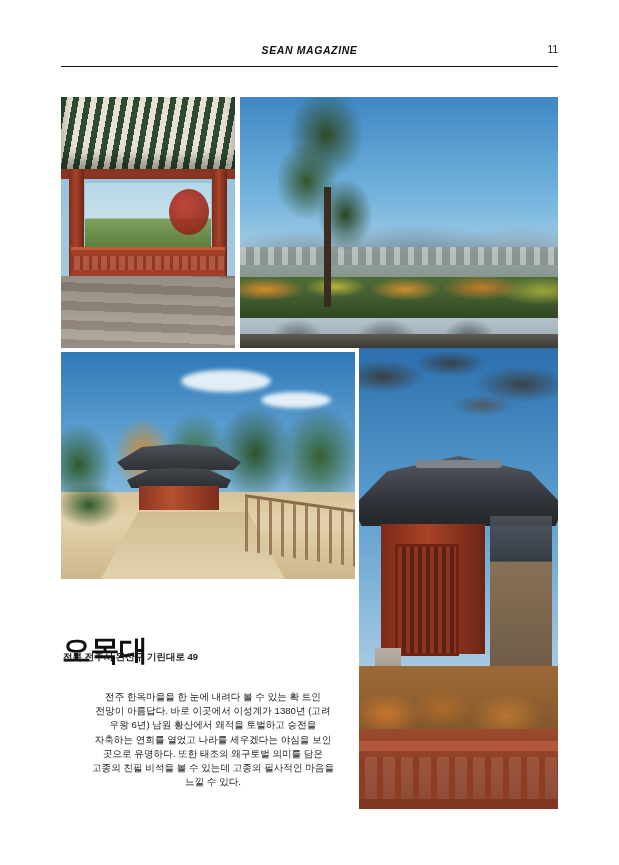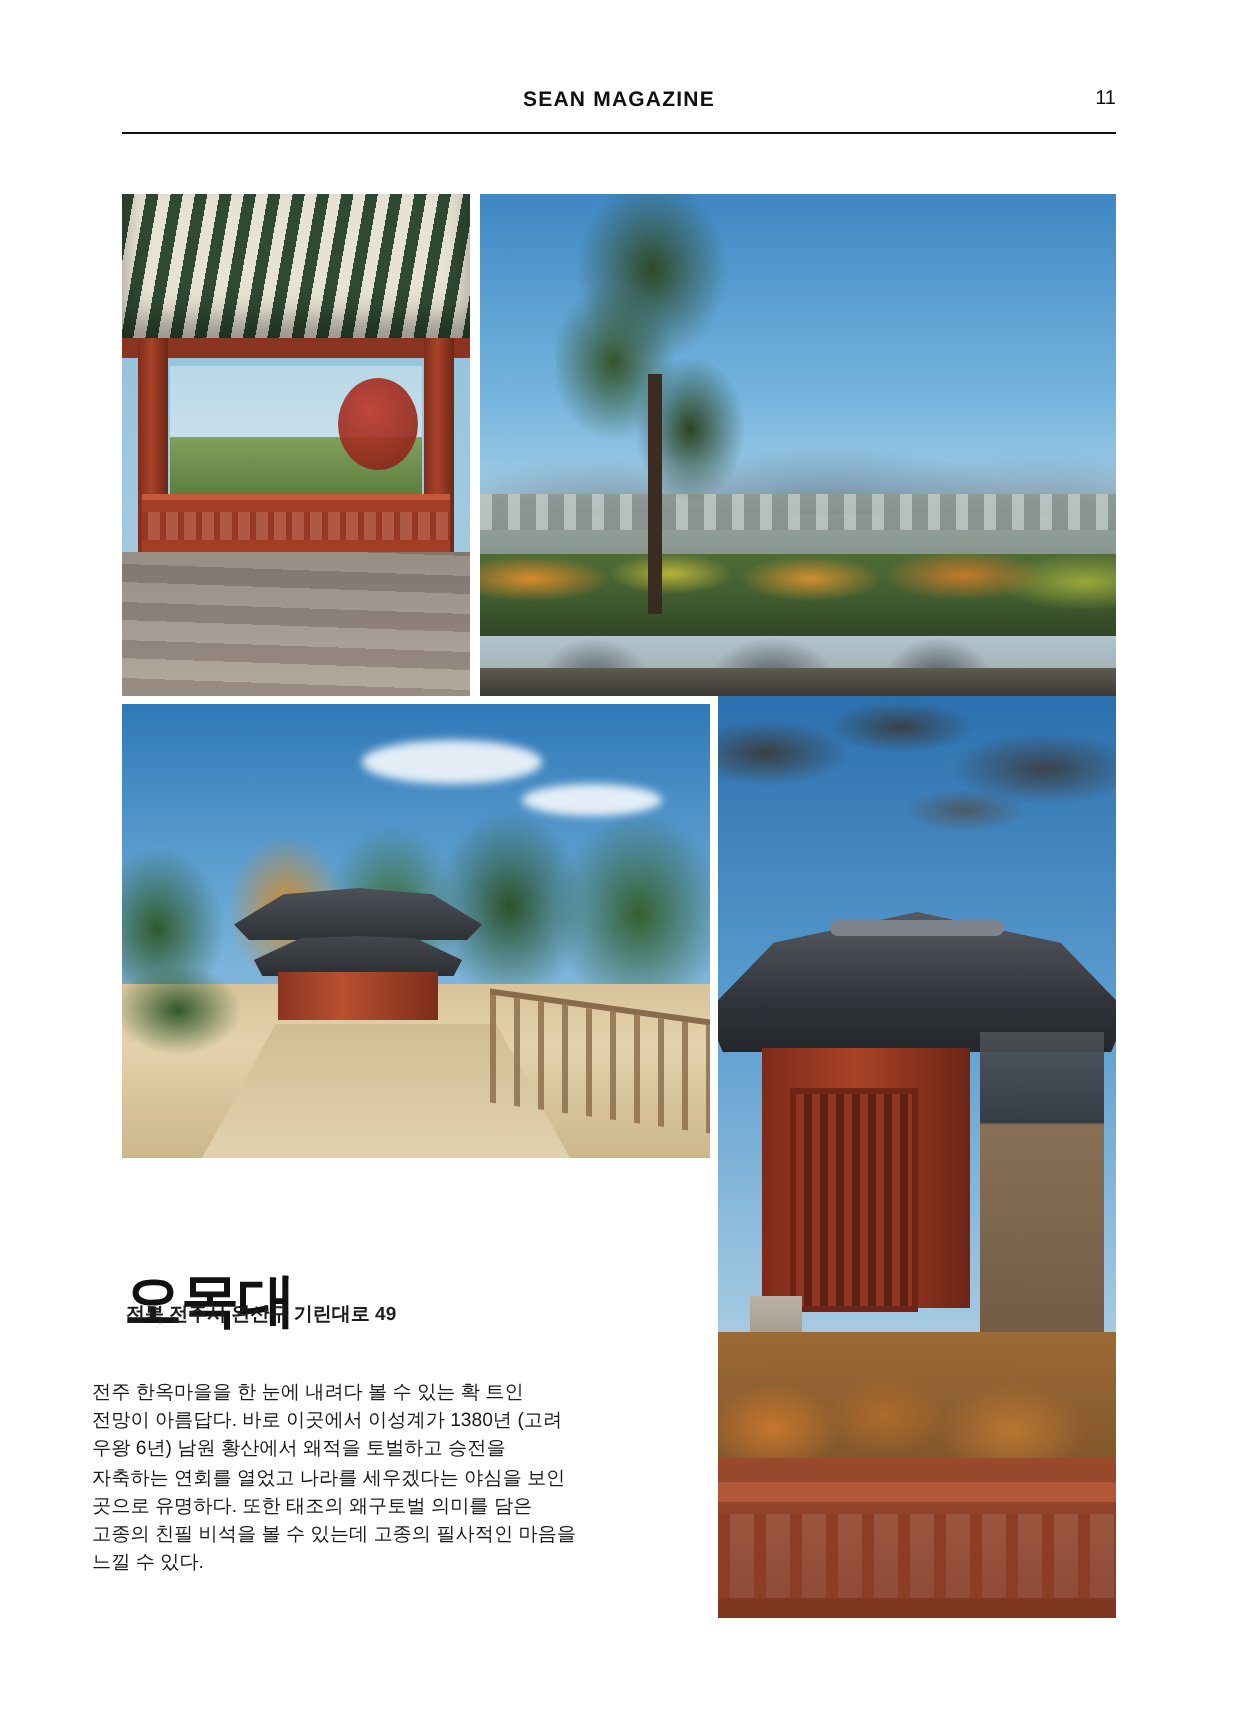--- a/index.html
+++ b/index.html
@@ -27,20 +27,21 @@
   .header-title {
     position: absolute;
     left: 0;
     top: 0;
     width: 497px;
     text-align: center;
     font-size: 10.5px;
     font-weight: bold;
     letter-spacing: 0.6px;
     color: #111;
+    font-style: italic;
   }
   .header-pageno {
     position: absolute;
     right: 0;
     top: 0;
     font-size: 10px;
     color: #111;
   }
   .header-rule {
     position: absolute;
@@ -324,27 +325,28 @@
   .subtitle {
     position: absolute;
     left: 63px;
     top: 651px;
     font-size: 9.5px;
     font-weight: bold;
     color: #1d1d1d;
   }
   .bodycopy {
     position: absolute;
-    left: 46px;
+    left: 79px;
     top: 690px;
     width: 268px;
     font-size: 9.6px;
     line-height: 14.2px;
     color: #1a1a1a;
     white-space: pre-line;
+    text-align: center;
   }
 </style>
 </head>
 <body>
 
 <div class="page-header">
   <div class="header-title">SEAN MAGAZINE</div>
   <div class="header-pageno">11</div>
   <div class="header-rule"></div>
 </div>

